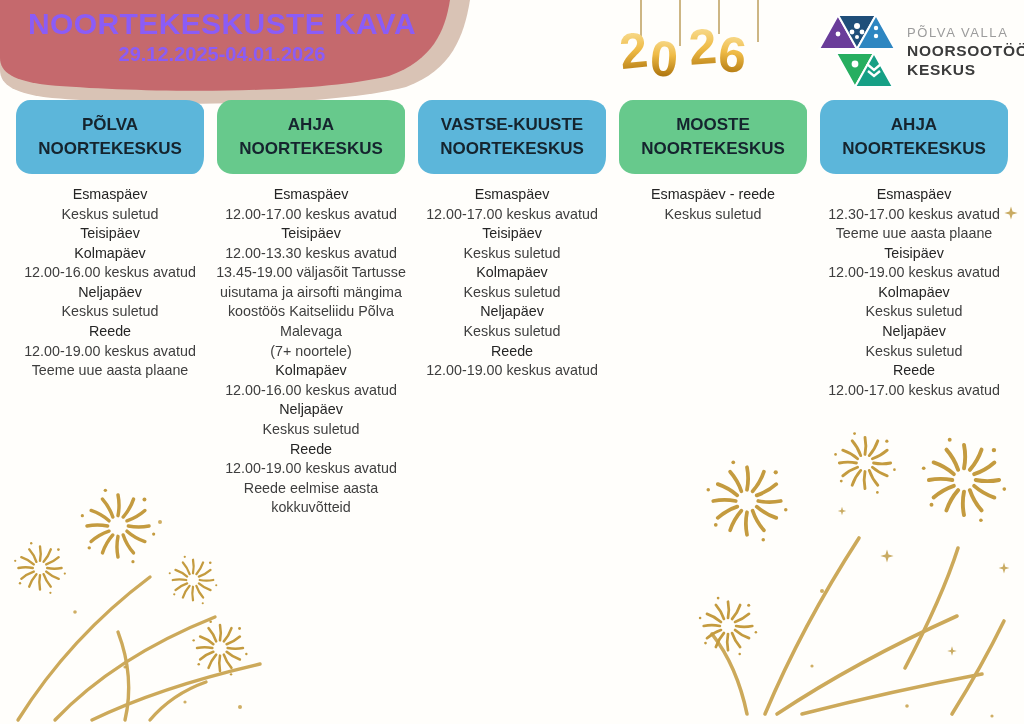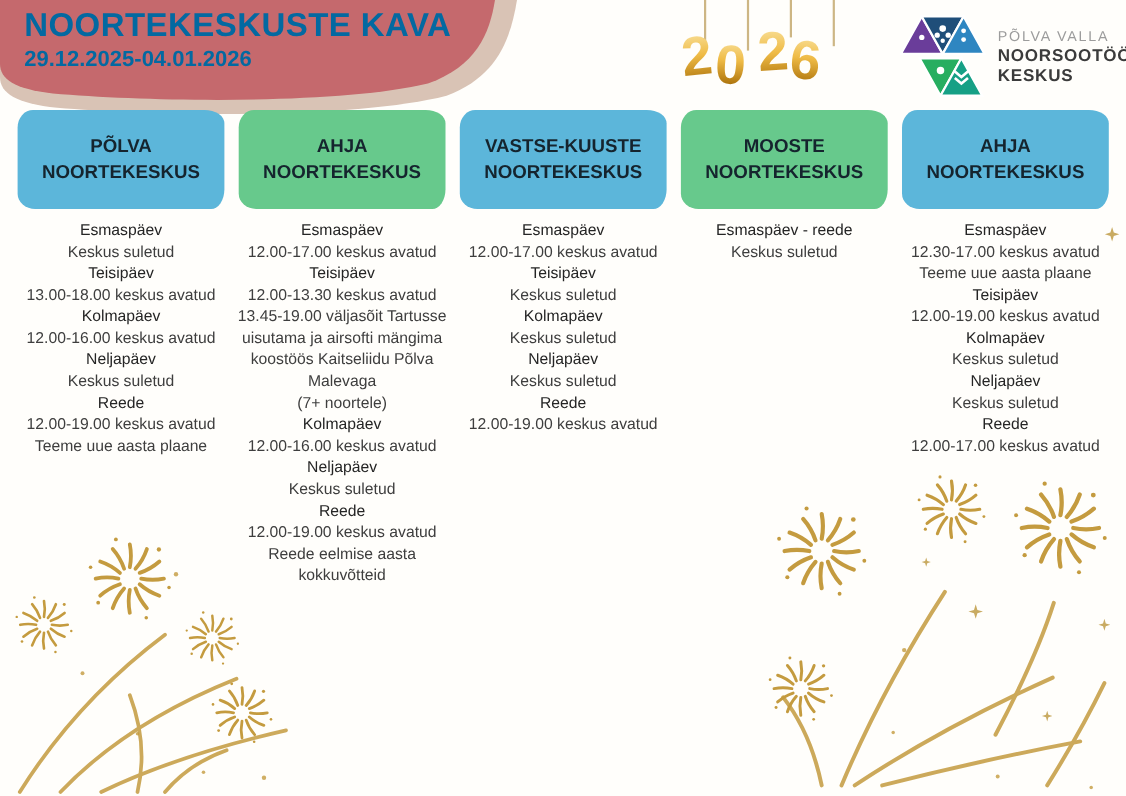--- a/index.html
+++ b/index.html
@@ -3,21 +3,21 @@
 <meta charset="utf-8">
 <style>
   html,body{margin:0;padding:0;background:#ffffff;}
   .page{
     position:relative;width:1024px;height:724px;background:#fffefb;overflow:hidden;
     font-family:"Liberation Sans","DejaVu Sans",sans-serif;
   }
 
   
   .header-blob{position:absolute;top:0;left:0;width:474px;height:106px;}
-  .blob-text{position:absolute;top:7px;left:22px;width:400px;color:#0369a1;}
+  .blob-text{position:absolute;top:7px;left:22px;width:400px;text-align:center;color:#8b5cf6;}
   .blob-title{font-size:30px;font-weight:800;letter-spacing:.4px;line-height:1.1;}
   .blob-date{font-size:20px;font-weight:700;margin-top:3px;}
 
   
   .balloon-string{position:absolute;top:0;width:2px;background:#cdb684;}
   .balloons{position:absolute;left:617px;top:0;display:flex;gap:7px;}
   .digit{
     display:inline-block;font-size:50px;font-weight:800;line-height:1;
     background:linear-gradient(180deg,#f9e09a 4%,#efbb46 42%,#b67d14 80%,#8e5f07 100%);
     -webkit-background-clip:text;background-clip:text;color:transparent;
@@ -31,21 +31,21 @@
   
   .logo{position:absolute;left:818px;top:12px;display:flex;gap:9px;align-items:center;}
   .logo-text{line-height:1.25;}
   .logo-l1{font-size:13px;color:#9c9c9c;letter-spacing:1.6px;}
   .logo-l2,.logo-l3{font-size:15.5px;font-weight:700;color:#3b3b3b;letter-spacing:.7px;}
 
   
   .columns{position:absolute;left:16px;top:100px;width:992px;display:flex;gap:13px;}
   .col{flex:1;min-width:0;}
   .col-header{
-    height:90px;display:flex;align-items:center;justify-content:center;text-align:center;
+    height:74px;display:flex;align-items:center;justify-content:center;text-align:center;
     font-weight:700;font-size:17px;line-height:1.42;color:var(--column_header_text,#15242e);
     padding:0 4px;border-radius:14px 18px 12px 16px / 16px 12px 18px 14px;
   }
   .col-header.blue{background:var(--column_blue,#5cb6da);}
   .col-header.green{background:var(--column_green,#67c98c);}
   .col-body{margin:11px -7px 0;text-align:center;font-size:14.3px;line-height:1.37;color:var(--body_text,#3e3e3e);}
   .col-body p{margin:0;}
   .col-body .day{font-weight:400;color:#252525;}
 
   
@@ -140,21 +140,20 @@
   </div>
 
   <div class="columns">
 
     <section class="col">
       <div class="col-header blue">PÕLVA NOORTEKESKUS</div>
       <div class="col-body">
         <p class="day">Esmaspäev</p>
         <p class="info">Keskus suletud</p>
         <p class="day">Teisipäev</p>
-        <p class="info">13.00-18.00 keskus avatud</p>
         <p class="day">Kolmapäev</p>
         <p class="info">12.00-16.00 keskus avatud</p>
         <p class="day">Neljapäev</p>
         <p class="info">Keskus suletud</p>
         <p class="day">Reede</p>
         <p class="info">12.00-19.00 keskus avatud</p>
         <p class="info">Teeme uue aasta plaane</p>
       </div>
     </section>
 

